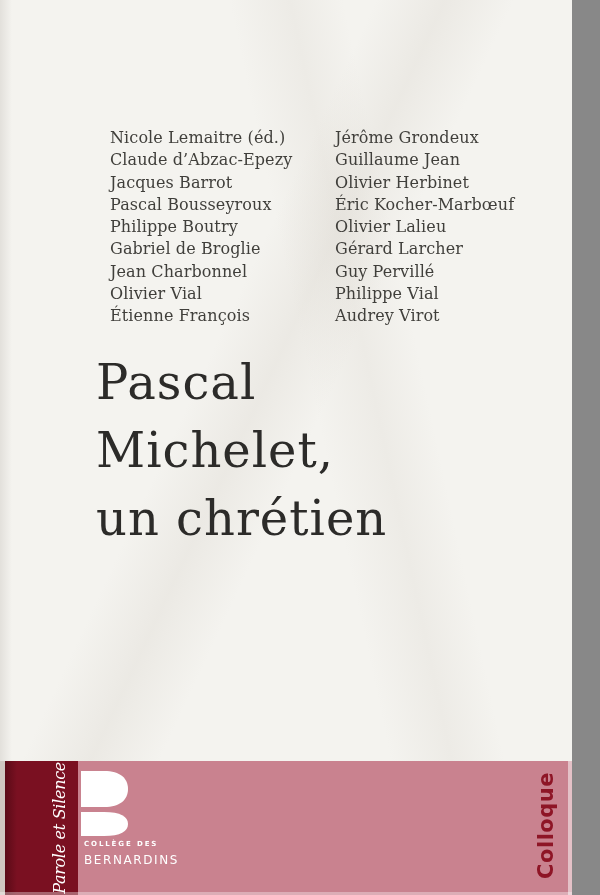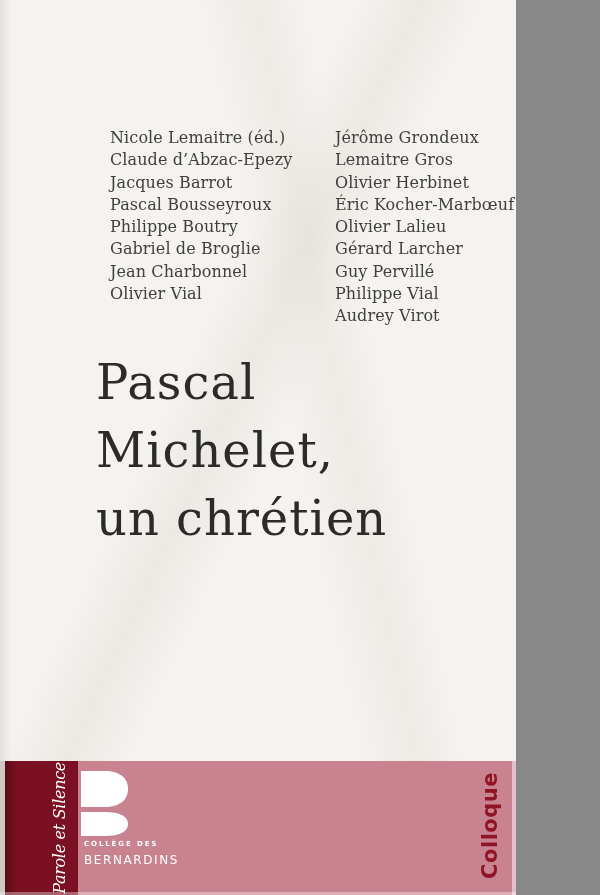--- a/index.html
+++ b/index.html
@@ -7,21 +7,21 @@
     --dark-red:#7a1021;
     --pink:#c9828f;
     --colloque-red:#8e1526;
     --title-ink:#2c2b29;
     --author-ink:#403f3b;
     --white:#ffffff;
   }
   html,body{margin:0;padding:0;background:#888;}
   .cover{
     position:relative;
-    width:516px;height:895px;
+    width:572px;height:895px;
     background:
       linear-gradient(115deg, rgba(210,205,196,0) 38%, rgba(205,199,189,0.22) 45%, rgba(210,205,196,0) 52%),
       linear-gradient(78deg, rgba(210,205,196,0) 55%, rgba(205,199,189,0.18) 63%, rgba(210,205,196,0) 70%),
       linear-gradient(90deg, rgba(120,110,100,0.14), rgba(120,110,100,0) 12px),
       var(--paper);
     overflow:hidden;
     font-family:"DejaVu Serif", serif;
   }
   
   .authors{
@@ -100,25 +100,26 @@
 
   <div class="authors col-left">
     <div>Nicole Lemaitre (éd.)</div>
     <div>Claude d’Abzac-Epezy</div>
     <div>Jacques Barrot</div>
     <div>Pascal Bousseyroux</div>
     <div>Philippe Boutry</div>
     <div>Gabriel de Broglie</div>
     <div>Jean Charbonnel</div>
     <div>Olivier Vial</div>
+    <div>Étienne François</div>
   </div>
 
   <div class="authors col-right">
     <div>Jérôme Grondeux</div>
-    <div>Lemaitre Gros</div>
+    <div>Guillaume Jean</div>
     <div>Olivier Herbinet</div>
     <div>Éric Kocher-Marbœuf</div>
     <div>Olivier Lalieu</div>
     <div>Gérard Larcher</div>
     <div>Guy Pervillé</div>
     <div>Philippe Vial</div>
     <div>Audrey Virot</div>
   </div>
 
   <h1 class="title">

